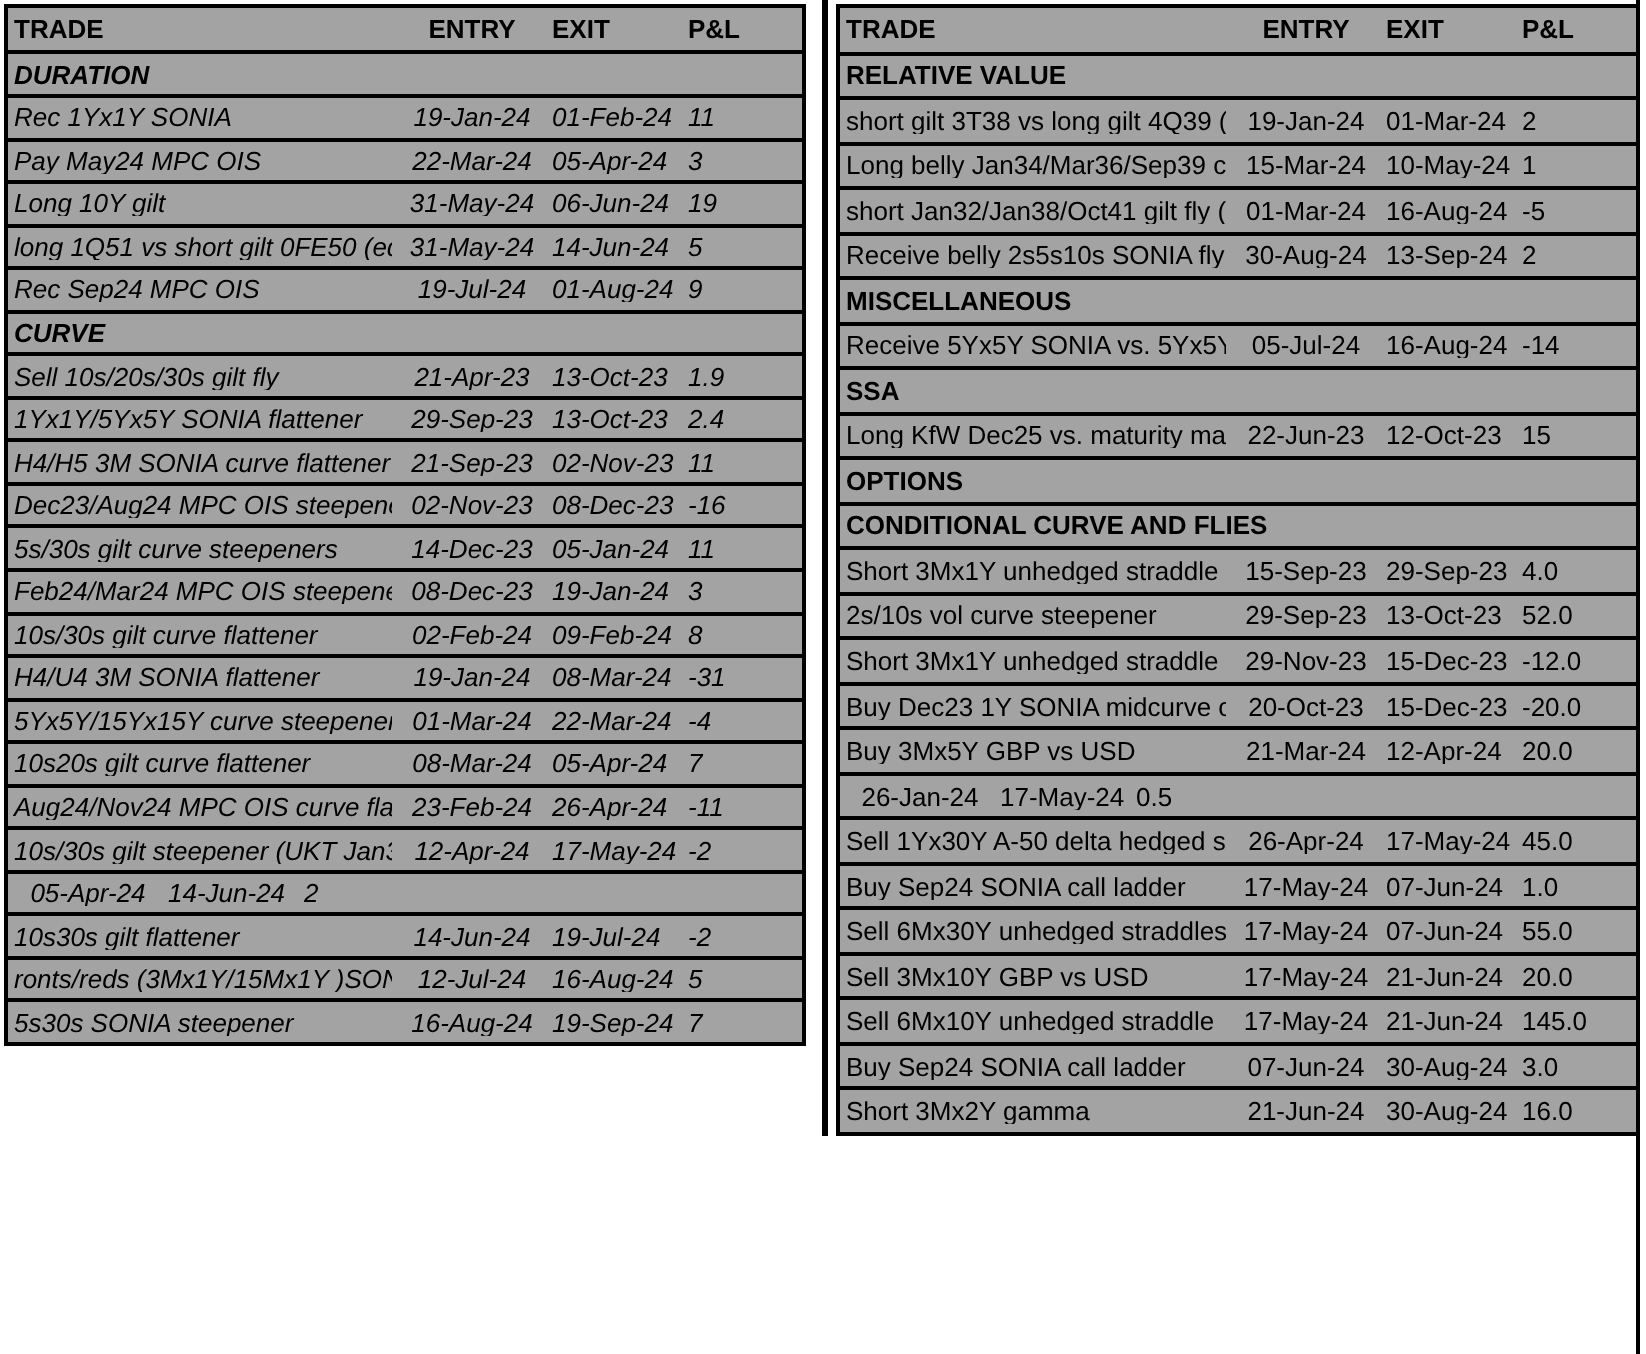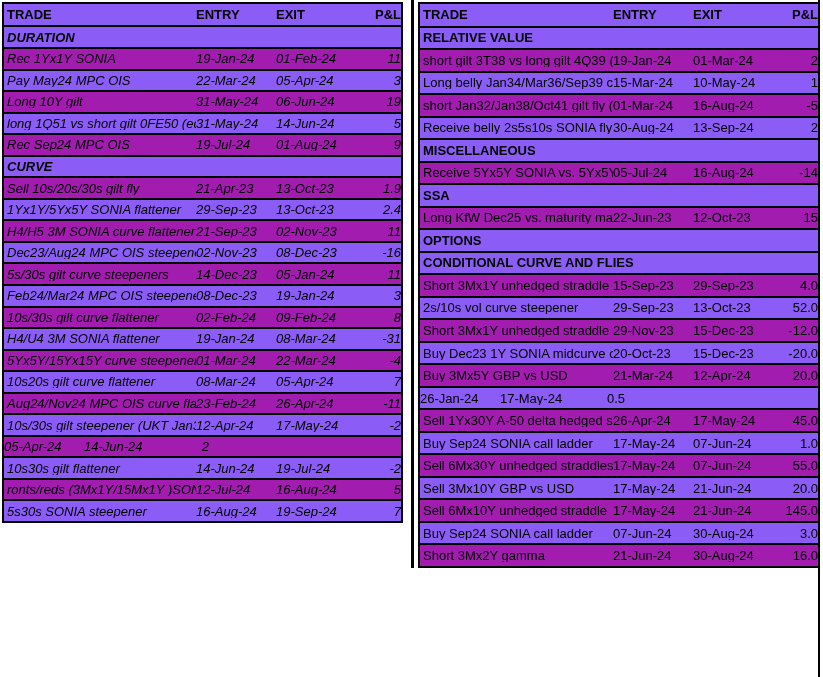--- a/index.html
+++ b/index.html
@@ -3,28 +3,28 @@
 <meta charset="utf-8">
 <style>
   html,body{margin:0;padding:0;background:#ffffff;}
   .board{position:relative;width:823px;height:677px;background:#ffffff;
          font-family:"Liberation Sans",sans-serif;font-size:13px;color:#000;overflow:hidden;}
   .trade-table{position:absolute;top:2px;border:2px solid #000;background:#fff;
                display:flex;flex-direction:column;box-sizing:border-box;}
   .left-table{left:2px;width:401px;height:521px;}
   .right-table{left:418px;width:402px;height:566px;}
   .row{display:flex;flex:1 1 0;align-items:center;border-bottom:2px solid #000;
-       overflow:hidden;min-height:0;background:#8b5cf6;}
+       overflow:hidden;min-height:0;background:#a3a3a3;}
   .row:last-child{border-bottom:none;}
-  .shaded{background:#a21caf;}
+  .shaded{background:#a3a3a3;}
   .cell{white-space:nowrap;overflow:hidden;line-height:1;}
   .cell-trade{flex:1 1 auto;min-width:0;padding-left:3px;}
-  .cell-entry{flex:0 0 80px;text-align:left;}
+  .cell-entry{flex:0 0 80px;text-align:center;}
   .cell-exit{flex:0 0 68px;text-align:left;}
-  .cell-pnl{flex:0 0 57px;text-align:right;}
+  .cell-pnl{flex:0 0 57px;text-align:left;}
   .cell-section{flex:1 1 auto;min-width:0;padding-left:3px;font-weight:bold;}
   .header-row .cell{font-weight:bold;}
   .vline{position:absolute;background:#000;}
   .vline-mid{left:411px;top:0;width:3px;height:568px;}
   .vline-right{left:818px;top:0;width:2px;height:677px;}
 </style>
 </head>
 <body>
 
 <div class="board">

